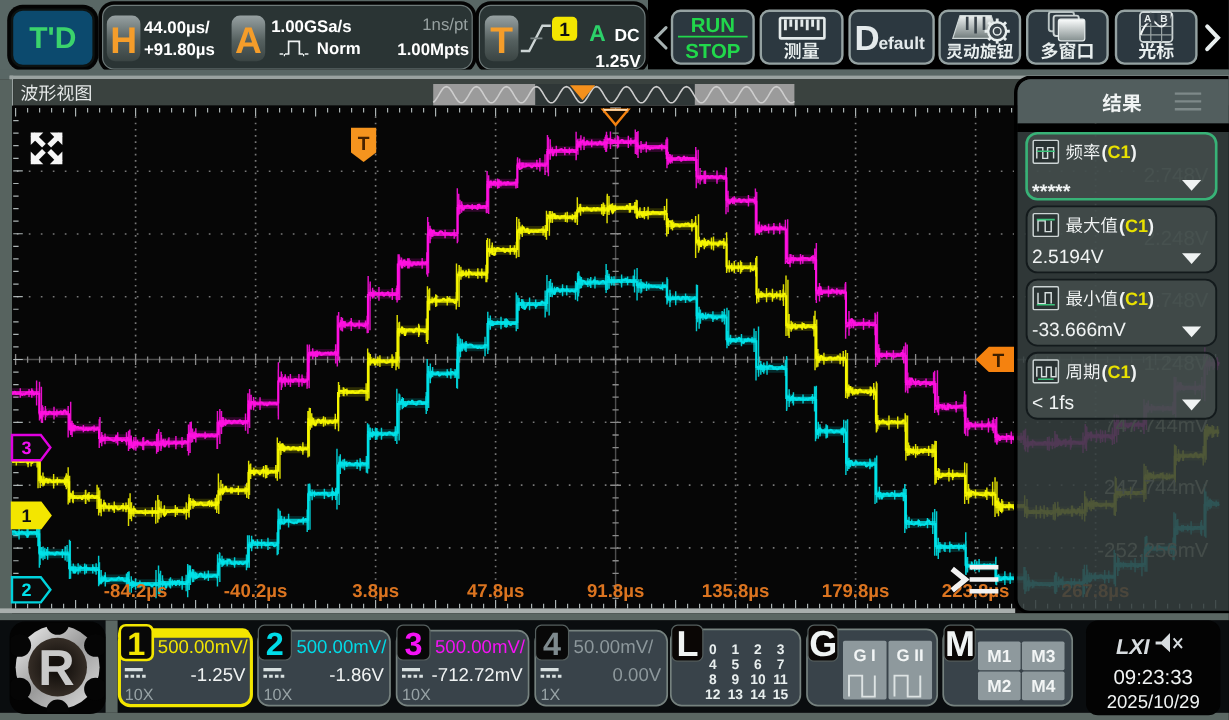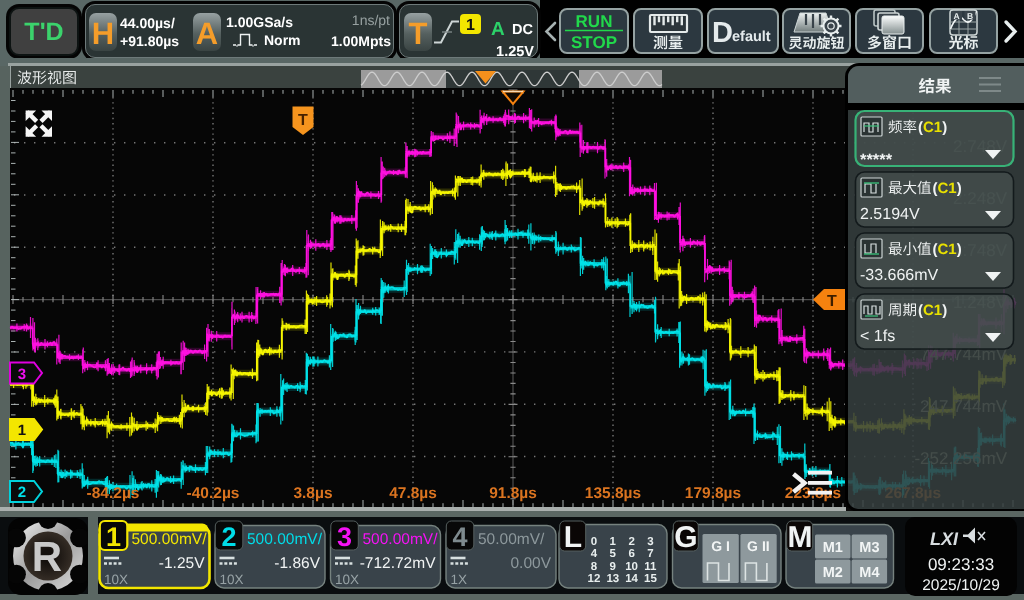--- a/index.html
+++ b/index.html
@@ -2,21 +2,21 @@
 <html><head><meta charset="utf-8"><style>
 *{margin:0;padding:0;box-sizing:border-box}
 html,body{width:1024px;height:600px;background:#000;overflow:hidden;font-family:"Liberation Sans",sans-serif;text-rendering:geometricPrecision}
 text{text-rendering:geometricPrecision}
 #root{position:absolute;left:0;top:0;width:1024px;height:600px;background:#0a0a0a;filter:brightness(1)}
 .abs{position:absolute}
 </style></head><body>
 <div id="root">
 <div class="abs" style="left:0;top:0;width:1024px;height:66px;background:#596765"></div>
     <div class="abs" style="left:540px;top:0;width:484px;height:58px;background:#000"></div>
-    <div class="abs" style="left:9px;top:7px;width:70px;height:49px;background:#404040;border:2px solid #0d1312;border-radius:10px;box-shadow:0 0 0 3px #040404;color:#3bd36c;font-size:25px;font-weight:700;text-align:center;line-height:46px">T'D</div>
+    <div class="abs" style="left:9px;top:7px;width:70px;height:49px;background:#0c4a6e;border:2px solid #0d1312;border-radius:10px;box-shadow:0 0 0 3px #040404;color:#3bd36c;font-size:25px;font-weight:700;text-align:center;line-height:46px">T'D</div>
     <div class="abs" style="left:85px;top:4px;width:309px;height:54px;background:#2a3434;border:1.5px solid #6e7a7a;border-radius:10px;box-shadow:0 0 0 3px #040404"></div>
     <div class="abs" style="left:399px;top:4px;width:139px;height:54px;background:#2a3434;border:1.5px solid #6e7a7a;border-radius:10px;box-shadow:0 0 0 3px #040404"></div>
     <div class="abs" style="left:559px;top:8px;width:70px;height:46px;background:#2c3840;border:2px solid #95a2a2;border-radius:8px"></div>
     <div class="abs" style="left:633px;top:8px;width:70px;height:46px;background:#2c3840;border:2px solid #95a2a2;border-radius:8px"></div>
     <div class="abs" style="left:707px;top:8px;width:72px;height:46px;background:#2c3840;border:2px solid #95a2a2;border-radius:8px"></div>
     <div class="abs" style="left:782px;top:8px;width:69px;height:46px;background:#2c3840;border:2px solid #95a2a2;border-radius:8px"></div>
     <div class="abs" style="left:855px;top:8px;width:69px;height:46px;background:#2c3840;border:2px solid #95a2a2;border-radius:8px"></div>
     <div class="abs" style="left:929px;top:8px;width:69px;height:46px;background:#2c3840;border:2px solid #95a2a2;border-radius:8px"></div>
     <div class="abs" style="left:0;top:58px;width:1024px;height:8px;background:#596765"></div>
     <div class="abs" style="left:8px;top:63px;width:1016px;height:3px;background:#99a2a0"></div>

